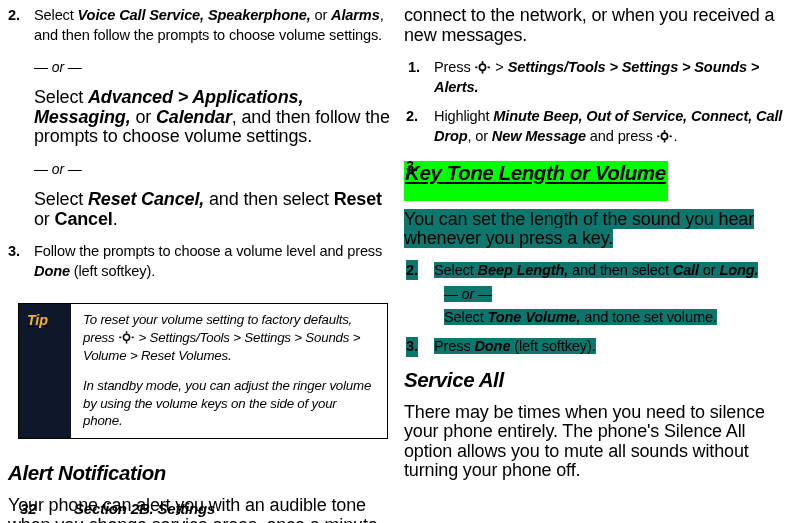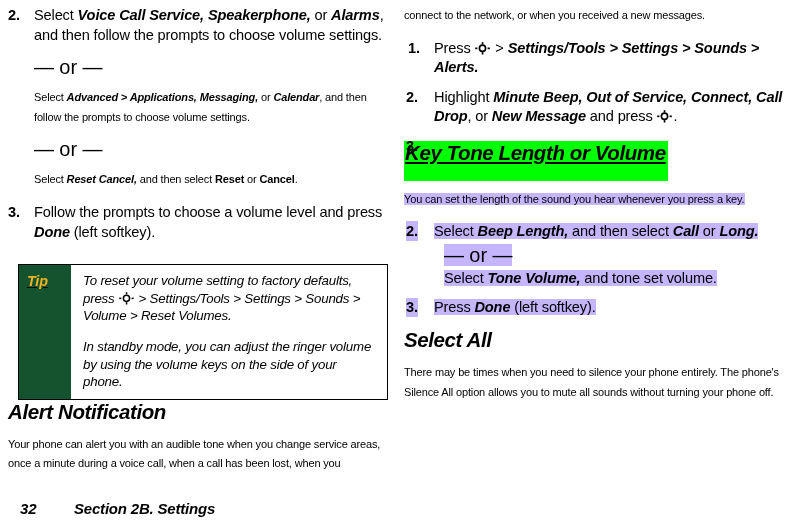--- a/index.html
+++ b/index.html
@@ -20,21 +20,21 @@
   .col {
     position: absolute;
     top: 0;
     width: 388px;
   }
   .col-left  { left: 8px; }
   .col-right { left: 404px; }
 
   
   .para {
-    font-size: 11px;
+    font-size: 18px;
     line-height: 19.6px;
     letter-spacing: -0.15px;
   }
   i, .it { font-style: italic; font-weight: bold; }
   b, .bd { font-weight: bold; }
 
   
   .step {
     position: relative;
     padding-left: 26px;
@@ -46,23 +46,24 @@
     position: absolute;
     left: 0; top: 0;
     font-weight: bold;
     font-size: 14.6px;
   }
   .step .sub {
     display: block;
   }
 
   .orline {
-    font-size: 20px;
+    font-size: 14px;
     line-height: 19px;
     letter-spacing: -0.1px;
+    font-style: italic;
   }
 
   
   .h2 {
     font-size: 20.5px;
     font-style: italic;
     font-weight: bold;
     letter-spacing: -0.4px;
     line-height: 24px;
     margin: 0;
@@ -71,21 +72,21 @@
 
   
   .tipbox {
     position: relative;
     border: 1.6px solid #000;
     background: #ffffff;
     display: flex;
     width: 370px;
   }
   .tipbox .tip-label-cell {
-    background: #14532d;
+    background: #0f172a;
     width: 52px;
     flex: 0 0 52px;
     padding: 7px 0 0 8px;
     text-decoration: underline;
   }
   .tipbox .tip-label {
     color: #f0b323;
     font-style: italic;
     font-weight: bold;
     font-size: 14.4px;
@@ -107,21 +108,21 @@
     position: absolute;
     left: 20px; bottom: 6px;
     font-size: 15px;
     font-style: italic;
     font-weight: bold;
     letter-spacing: -0.2px;
   }
   .footer .pagenum { display: inline-block; width: 54px; }
 
   
-  .hl { background: #c4b5fd; }
+  .hl { background: #0f766e; }
   .hl-head { background: #00ff00; padding: 0 2px 16px 1px; text-decoration: underline; }
 
   
   .navkey {
     display: inline-block;
     width: 15px; height: 13px;
     position: relative;
     vertical-align: -2px;
     margin: 0 1px;
   }
@@ -165,21 +166,21 @@
                 <circle cx="7.5" cy="6.3" r="3.1" fill="none" stroke="#000" stroke-width="1.5"></circle>
                 <rect x="6.8" y="0.2" width="1.5" height="2.1" fill="#000"></rect>
                 <rect x="6.8" y="10.2" width="1.5" height="2.3" fill="#000"></rect>
                 <rect x="0.2" y="5.6" width="2.1" height="1.5" fill="#000"></rect>
                 <rect x="12.6" y="5.6" width="2.1" height="1.5" fill="#000"></rect>
               </svg></span><span> &gt; Settings/Tools &gt; Settings &gt; Sounds &gt; Volume &gt; Reset Volumes.</span></p>
         <p>In standby mode, you can adjust the ringer volume by using the volume keys on the side of your phone.</p>
       </div>
     </div>
 
-    <h2 class="h2" style="display:block;">Alert Notification</h2>
+    <h2 class="h2" style="margin-top:22px; display:block;">Alert Notification</h2>
 
     <div class="para" style="margin-top:11px;">Your phone can alert you with an audible tone when you change service areas, once a minute during a voice call, when a call has been lost, when you</div>
 
   </div>
 
   <div class="col col-right">
 
     <div class="para" style="margin-top:6px;">connect to the network, or when you received a new messages.</div>
 
     <div class="step" style="margin-top:13px; padding-left:30px;">
@@ -225,21 +226,21 @@
       <span><span class="hl">Select </span><i class="hl">Beep Length,</i><span class="hl"> and then select </span><i class="hl">Call</i><span class="hl"> or </span><i class="hl">Long.</i></span>
       <span class="sub orline" style="margin-top:5px; padding-left:10px;"><span class="hl">— or —</span></span>
       <span class="sub" style="margin-top:4px; padding-left:10px;"><span class="hl">Select </span><i class="hl">Tone Volume,</i><span class="hl"> and tone set volume.</span></span>
     </div>
 
     <div class="step" style="margin-top:9px; padding-left:30px;">
       <span class="num hl" style="left:2px;">3.</span>
       <span><span class="hl">Press </span><i class="hl">Done</i><span class="hl"> (left softkey).</span></span>
     </div>
 
-    <h2 class="h2" style="margin-top:11px; display:block;">Select All</h2>
+    <h2 class="h2" style="margin-top:11px; display:block;">Service All</h2>
 
     <div class="para" style="margin-top:11px;">There may be times when you need to silence your phone entirely. The phone's Silence All option allows you to mute all sounds without turning your phone off.</div>
 
   </div>
 
   <div class="footer">
     <span class="pagenum">32</span><span>Section 2B. Settings</span>
   </div>
 
 </div>

